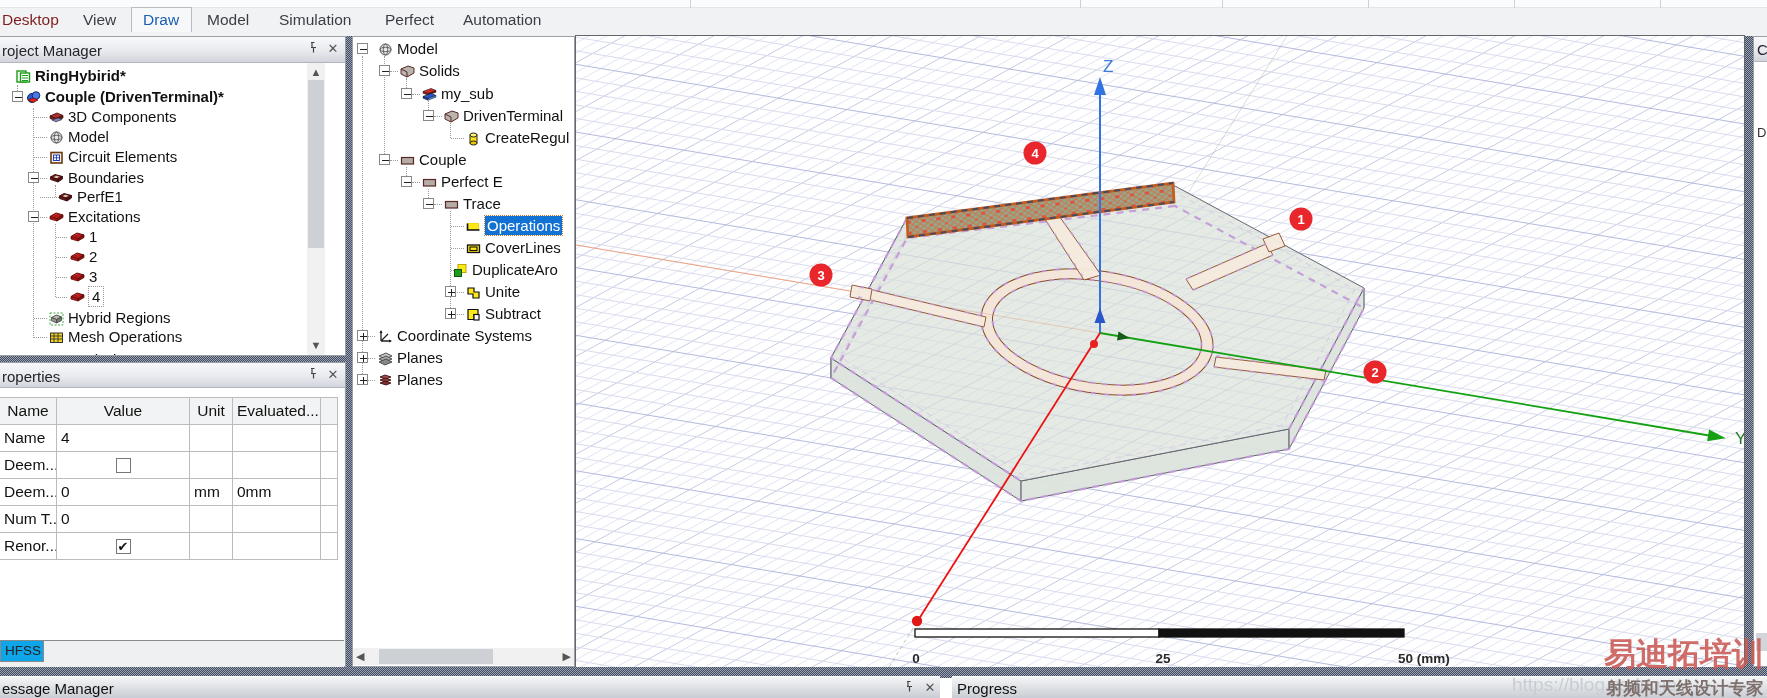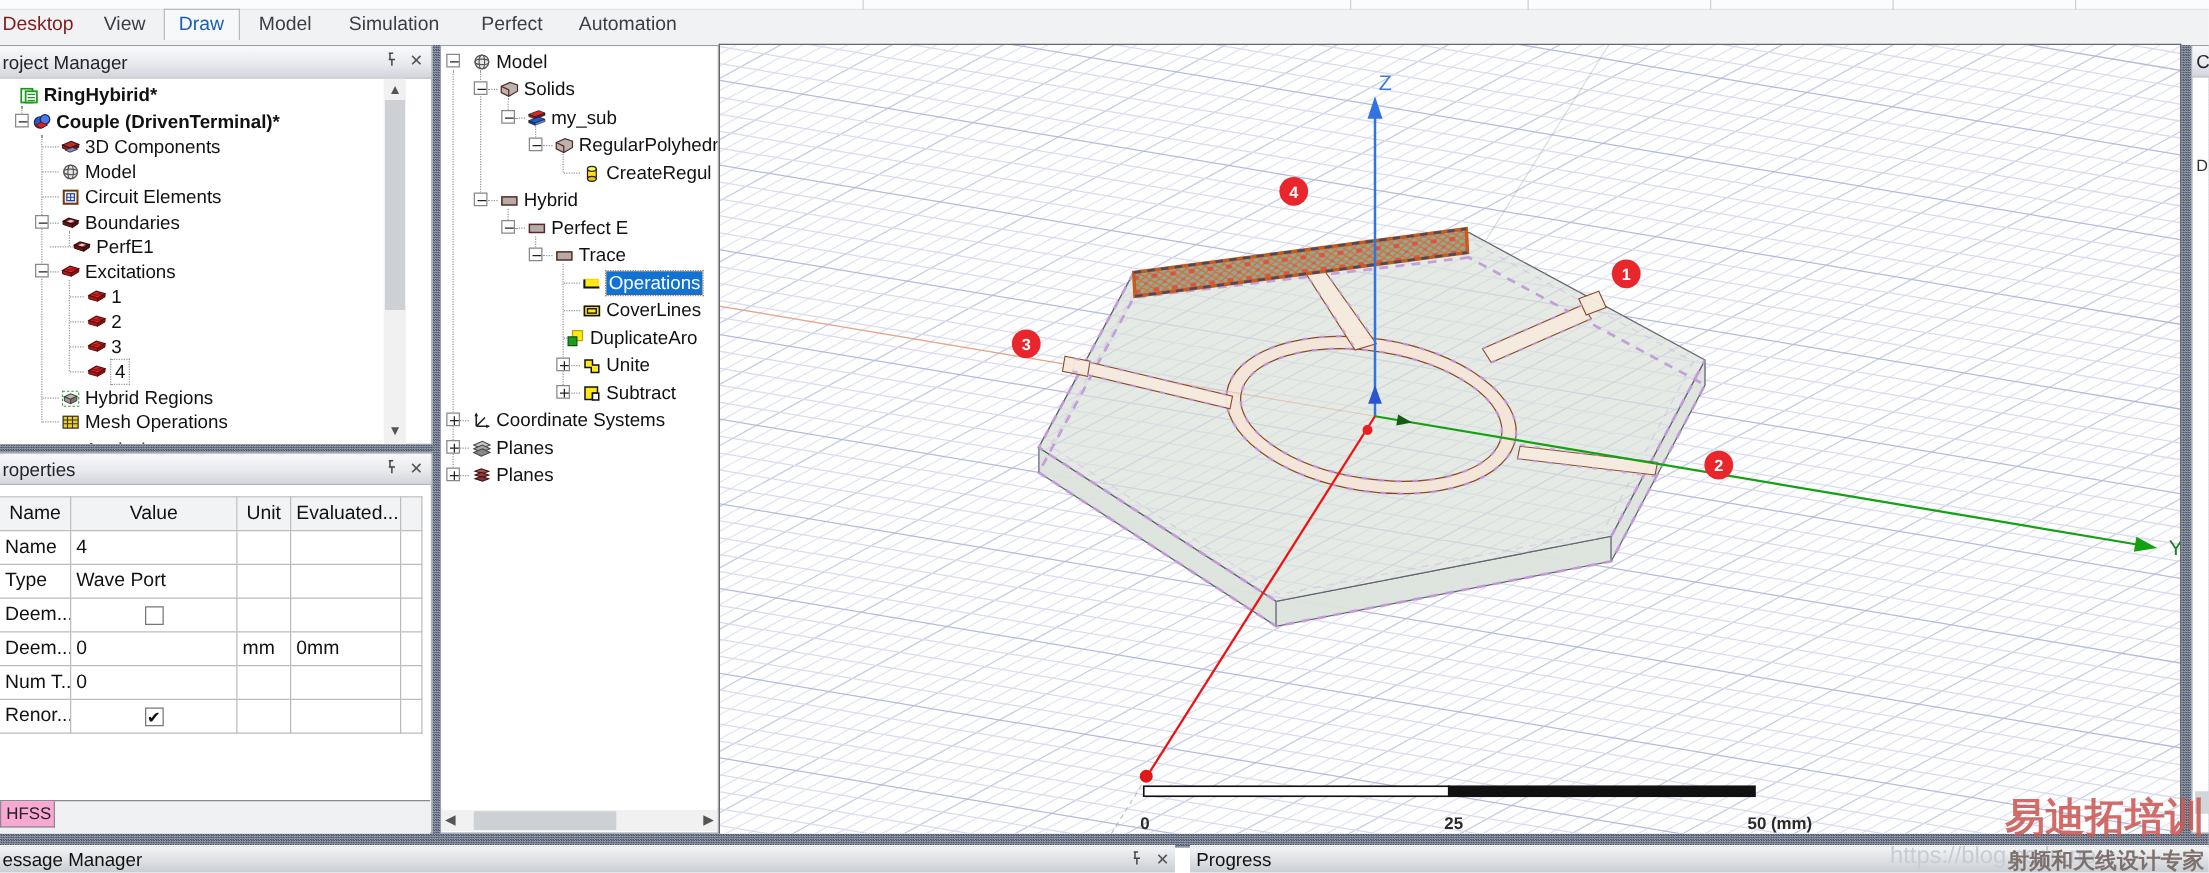--- a/index.html
+++ b/index.html
@@ -198,27 +198,20 @@
             <th></th>
           </tr>
 <tr>
             <td>Name</td>
             <td>4</td>
             <td></td>
             <td></td>
             <td></td>
           </tr>
 <tr>
-            <td>Type</td>
-            <td>Wave Port</td>
-            <td></td>
-            <td></td>
-            <td></td>
-          </tr>
-<tr>
             <td>Deem...</td>
             <td>
               <div style="width:15px;height:15px;border:1px solid #777;margin:0 auto;background:#fff"></div>
             </td>
             <td></td>
             <td></td>
             <td></td>
           </tr>
 <tr>
             <td>Deem...</td>
@@ -240,21 +233,21 @@
               <div style="width:15px;height:15px;border:1px solid #777;margin:0 auto;background:#fff;font-size:13px;line-height:14px;text-align:center">✔</div>
             </td>
             <td></td>
             <td></td>
             <td></td>
           </tr>
 </tbody>
       </table>
 </div>
 <div class="abs" style="left:0;top:277px;width:344px;height:27px;background:#eef0f1;border-top:1px solid #8a8a8a">
-      <div class="abs" style="left:0;top:0;width:44px;height:21px;background:#f9a8d4;border:1px solid #8a8a8a;border-top:none;font-size:13.5px;color:#222;padding:2px 0 0 4px">HFSS</div>
+      <div class="abs" style="left:0;top:0;width:44px;height:21px;background:#0ea5e9;border:1px solid #8a8a8a;border-top:none;font-size:13.5px;color:#222;padding:2px 0 0 4px">HFSS</div>
     </div>
 </div>
 <div class="abs" style="left:352px;top:36px;width:223px;height:631px;background:#fff;border:1px solid #9aa0a6">
 <div class="tree" style="position:absolute;left:0;top:0;width:221px;height:610px">
 <div class="row" style="left:25px;top:2px"><svg class="ic" width="15" height="15" viewBox="0 0 15 15">
           <circle cx="7.5" cy="7.5" r="5.5" fill="#e8e8e8" stroke="#555" stroke-width="1"></circle>
           <ellipse cx="7.5" cy="7.5" rx="5.5" ry="2.2" fill="none" stroke="#555" stroke-width="0.9"></ellipse>
           <ellipse cx="7.5" cy="7.5" rx="2.2" ry="5.5" fill="none" stroke="#555" stroke-width="0.9"></ellipse>
         </svg><span class="lbl">Model</span></div>
 <div class="eb" style="left:4px;top:6px">
@@ -274,32 +267,32 @@
           <polygon points="1,9.5 9,6.5 14,8.5 6,11.5" fill="#2058d8" stroke="#222" stroke-width="0.7"></polygon>
           <polygon points="1,9.5 6,11.5 6,13.2 1,11.2" fill="#16408f" stroke="#222" stroke-width="0.5"></polygon>
           <polygon points="6,11.5 14,8.5 14,10.2 6,13.2" fill="#4f93ee" stroke="#222" stroke-width="0.5"></polygon>
         </svg><span class="lbl">my_sub</span></div>
 <div class="eb" style="left:48px;top:51px">
         <span class="h"></span>
       </div>
 <div class="row" style="left:91px;top:69px"><svg class="ic" width="15" height="15" viewBox="0 0 15 15">
           <polygon points="1,5 8,2 14,4 14,9 7,13 1,10" fill="#b9b4ae" stroke="#5a2727" stroke-width="1"></polygon>
           <polyline points="1,5 7,8 7,13 M7,8 14,4" fill="none" stroke="#5a2727" stroke-width="1"></polyline>
-        </svg><span class="lbl">RegularPolyhedr</span></div>
+        </svg><span class="lbl">DrivenTerminal</span></div>
 <div class="eb" style="left:70px;top:73px">
         <span class="h"></span>
       </div>
 <div class="row" style="left:113px;top:91px"><svg class="ic" width="15" height="15" viewBox="0 0 15 15">
           <rect x="4" y="4" width="7" height="8" fill="#ffe214" stroke="#222" stroke-width="1"></rect>
           <ellipse cx="7.5" cy="4" rx="3.5" ry="2" fill="#fff36a" stroke="#222" stroke-width="1"></ellipse>
           <ellipse cx="7.5" cy="12" rx="3.5" ry="2" fill="#e8c800" stroke="#222" stroke-width="1"></ellipse>
         </svg><span class="lbl">CreateRegul</span></div>
 <div class="row" style="left:47px;top:113px"><svg class="ic" width="15" height="15" viewBox="0 0 15 15">
           <rect x="1.5" y="4.5" width="12" height="6.5" fill="#b5aca6" stroke="#5a2727" stroke-width="1.2"></rect>
-        </svg><span class="lbl">Hybrid</span></div>
+        </svg><span class="lbl">Couple</span></div>
 <div class="eb" style="left:26px;top:117px">
         <span class="h"></span>
       </div>
 <div class="row" style="left:69px;top:135px"><svg class="ic" width="15" height="15" viewBox="0 0 15 15">
           <rect x="1.5" y="4.5" width="12" height="6.5" fill="#b5aca6" stroke="#5a2727" stroke-width="1.2"></rect>
         </svg><span class="lbl">Perfect E</span></div>
 <div class="eb" style="left:48px;top:139px">
         <span class="h"></span>
       </div>
 <div class="row" style="left:91px;top:157px"><svg class="ic" width="15" height="15" viewBox="0 0 15 15">

